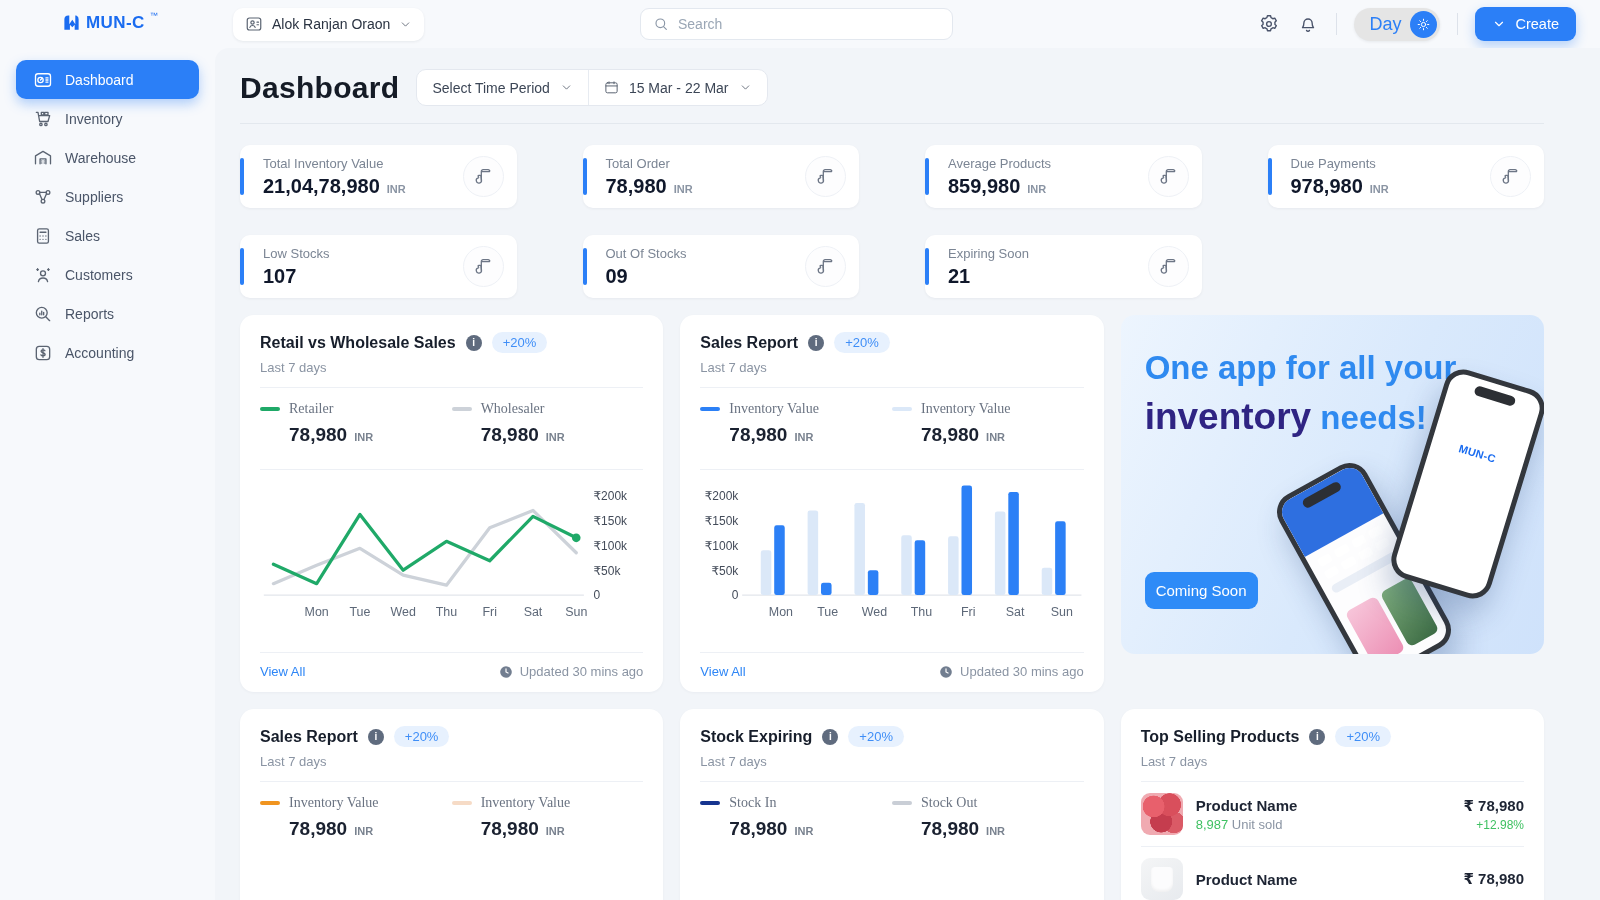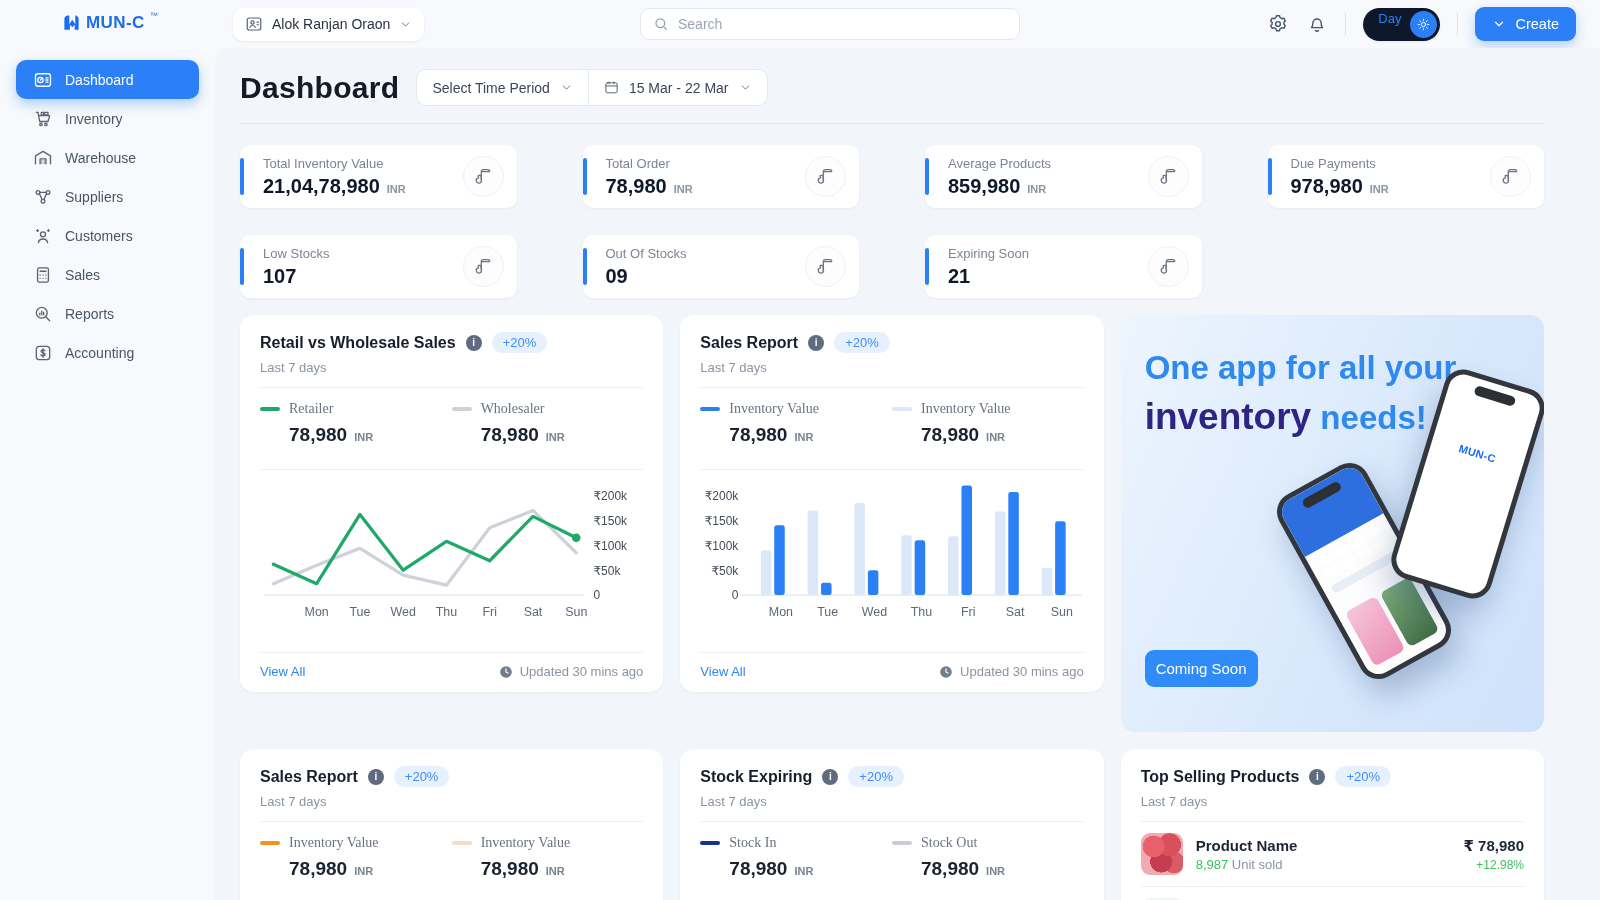--- a/index.html
+++ b/index.html
@@ -23,33 +23,33 @@
     stroke-linecap:round; stroke-linejoin:round; flex:0 0 auto; }
   .nav-item.active { background:#2b7ff7; color:#fff; box-shadow:0 5px 12px rgba(43,127,247,.35); }
   .nav-item.active svg { stroke:#fff; }
 
   
   .topbar { position:absolute; left:215px; right:0; top:0; height:48px; display:flex;
     align-items:center; padding:0 24px 0 18px; }
   .user-pill { display:flex; align-items:center; gap:9px; background:#fff; border-radius:10px;
     height:33px; padding:0 12px; box-shadow:0 1px 3px rgba(16,24,40,.07); font-size:14px; color:#2a3342; }
   .user-pill svg, .filter-seg svg { stroke:#5b6472; fill:none; stroke-width:1.6; stroke-linecap:round; stroke-linejoin:round; }
-  .search { position:absolute; left:425px; top:8px; width:380px; height:32px; background:#fff;
+  .search { position:absolute; left:425px; top:8px; width:313px; height:32px; background:#fff;
     border:1px solid #e3e8ef; border-radius:9px; display:flex; align-items:center; gap:9px; padding:0 12px; }
   .search svg { stroke:#8a96a6; fill:none; stroke-width:1.7; stroke-linecap:round; }
   .search input { border:none; outline:none; flex:1; font-size:14px; color:#33404f; background:transparent;
     font-family:inherit; }
   .search input::placeholder { color:#9aa6b5; }
   .top-right { margin-left:auto; display:flex; align-items:center; gap:17px; }
   .icon-btn svg { width:22px; height:22px; stroke:#49536a; fill:none; stroke-width:1.5;
     stroke-linecap:round; stroke-linejoin:round; cursor:pointer; }
   .vdiv { width:1px; height:22px; background:#dde2ea; }
-  .day-pill { background:#0f172a; border-radius:999px; padding:3px 3px 3px 15px; display:flex;
-    align-items:flex-start; gap:9px; box-shadow:0 1px 3px rgba(16,24,40,.07); color:#2b7ff7;
-    font-size:13px; cursor:pointer; }
+  .day-pill { background:#e5e5e5; border-radius:999px; padding:3px 3px 3px 15px; display:flex;
+    align-items:center; gap:9px; box-shadow:0 1px 3px rgba(16,24,40,.07); color:#2b7ff7;
+    font-size:18px; cursor:pointer; }
   .day-circle { width:27px; height:27px; border-radius:50%; background:#2b7ff7; display:grid; place-items:center; }
   .day-circle svg { width:15px; height:15px; stroke:#fff; fill:none; stroke-width:1.6; stroke-linecap:round; }
   .create-btn { background:#2b7ff7; color:#fff; height:34px; border-radius:9px; padding:0 17px;
     display:flex; gap:9px; align-items:center; font-size:14.5px; cursor:pointer;
     box-shadow:0 5px 12px rgba(43,127,247,.32); border:none; font-family:inherit; }
   .create-btn svg { width:14px; height:14px; stroke:#fff; fill:none; stroke-width:2; stroke-linecap:round; stroke-linejoin:round; }
 
   
   .content { position:absolute; left:215px; top:48px; right:0; bottom:0; background:#f2f5f9;
     border-top-left-radius:14px; padding:21px 56px 0 25px; overflow:hidden; }
@@ -97,21 +97,21 @@
   .leg-unit { font-size:11px; color:#79828f; font-weight:600; }
   .chart-wrap { margin-top:3px;text-decoration:underline; }
   svg.chart { width:100%; height:158px; }
   .card-foot { margin-top:auto; border-top:1px solid #edf0f5; padding-top:11px; display:flex;
     align-items:center; justify-content:space-between; }
   .view-all { color:#2e86f6; font-size:13px; cursor:pointer; text-decoration:none; }
   .updated { display:flex; gap:7px; align-items:center; color:#8a94a3; font-size:13px; }
 
   
   .promo { border-radius:14px; background:linear-gradient(115deg,#edf5fe 0%,#d9e9fc 55%,#cfe2fb 100%);
-    position:relative; overflow:hidden; padding:30px 24px; height:417px; }
+    position:relative; overflow:hidden; padding:30px 24px; height:339px; }
   .promo-h { font-size:33px; line-height:1.38; font-weight:600; color:#2f8af0; width:330px; }
   .promo-h .hl { color:#2f2483; font-weight:700; font-size:37px; }
   .cta { position:absolute; left:24px; bottom:45px; background:#2e8bf7; color:#fff; font-size:15px;
     padding:10px 11px; border-radius:9px; border:none; cursor:pointer; font-family:inherit; }
   .phone { position:absolute; border-radius:20px; border:5px solid #33373d;
     box-shadow:0 18px 30px rgba(30,60,120,.28); overflow:hidden; }
   .phone-front { width:104px; height:218px; right:24px; top:60px; transform:rotate(17deg);
     z-index:2; background:#fff; }
   .phone-back { width:100px; height:208px; right:130px; top:152px; transform:rotate(-29deg);
     z-index:1; background:#fdfdfe; }
@@ -191,33 +191,33 @@
       <svg viewBox="0 0 24 24">
         <circle cx="6" cy="6.5" r="2.2"></circle>
           <circle cx="18" cy="6.5" r="2.2"></circle>
           <circle cx="12" cy="17" r="2.2"></circle>
         <path d="M7.8 8l3 7M16.2 8l-3 7M8.2 6.5h7.6"></path>
       </svg>
       <span>Suppliers</span>
     </div>
     <div class="nav-item">
       <svg viewBox="0 0 24 24">
+        <rect x="5.5" y="3.5" width="13" height="17" rx="2"></rect>
+          <path d="M8.5 7.5h7"></path>
+        <path d="M8.5 12h.01M12 12h.01M15.5 12h.01M8.5 16h.01M12 16h.01M15.5 16h.01"></path>
+      </svg>
+      <span>Sales</span>
+    </div>
+    <div class="nav-item">
+      <svg viewBox="0 0 24 24">
         <circle cx="12" cy="10" r="3"></circle>
           <path d="M6.5 20c.6-3 2.7-4.4 5.5-4.4S16.9 17 17.5 20"></path>
         <path d="M5.5 4.5v2M4.5 5.5h2M18.5 4.5v2M17.5 5.5h2"></path>
       </svg>
       <span>Customers</span>
-    </div>
-    <div class="nav-item">
-      <svg viewBox="0 0 24 24">
-        <rect x="5.5" y="3.5" width="13" height="17" rx="2"></rect>
-          <path d="M8.5 7.5h7"></path>
-        <path d="M8.5 12h.01M12 12h.01M15.5 12h.01M8.5 16h.01M12 16h.01M15.5 16h.01"></path>
-      </svg>
-      <span>Sales</span>
     </div>
     <div class="nav-item">
       <svg viewBox="0 0 24 24">
         <circle cx="10.5" cy="10.5" r="6.5"></circle>
           <path d="M15.6 15.6L20 20"></path>
         <path d="M8.2 13v-2M10.5 13V8.5M12.8 13v-3"></path>
       </svg>
       <span>Reports</span>
     </div>
     <div class="nav-item">

